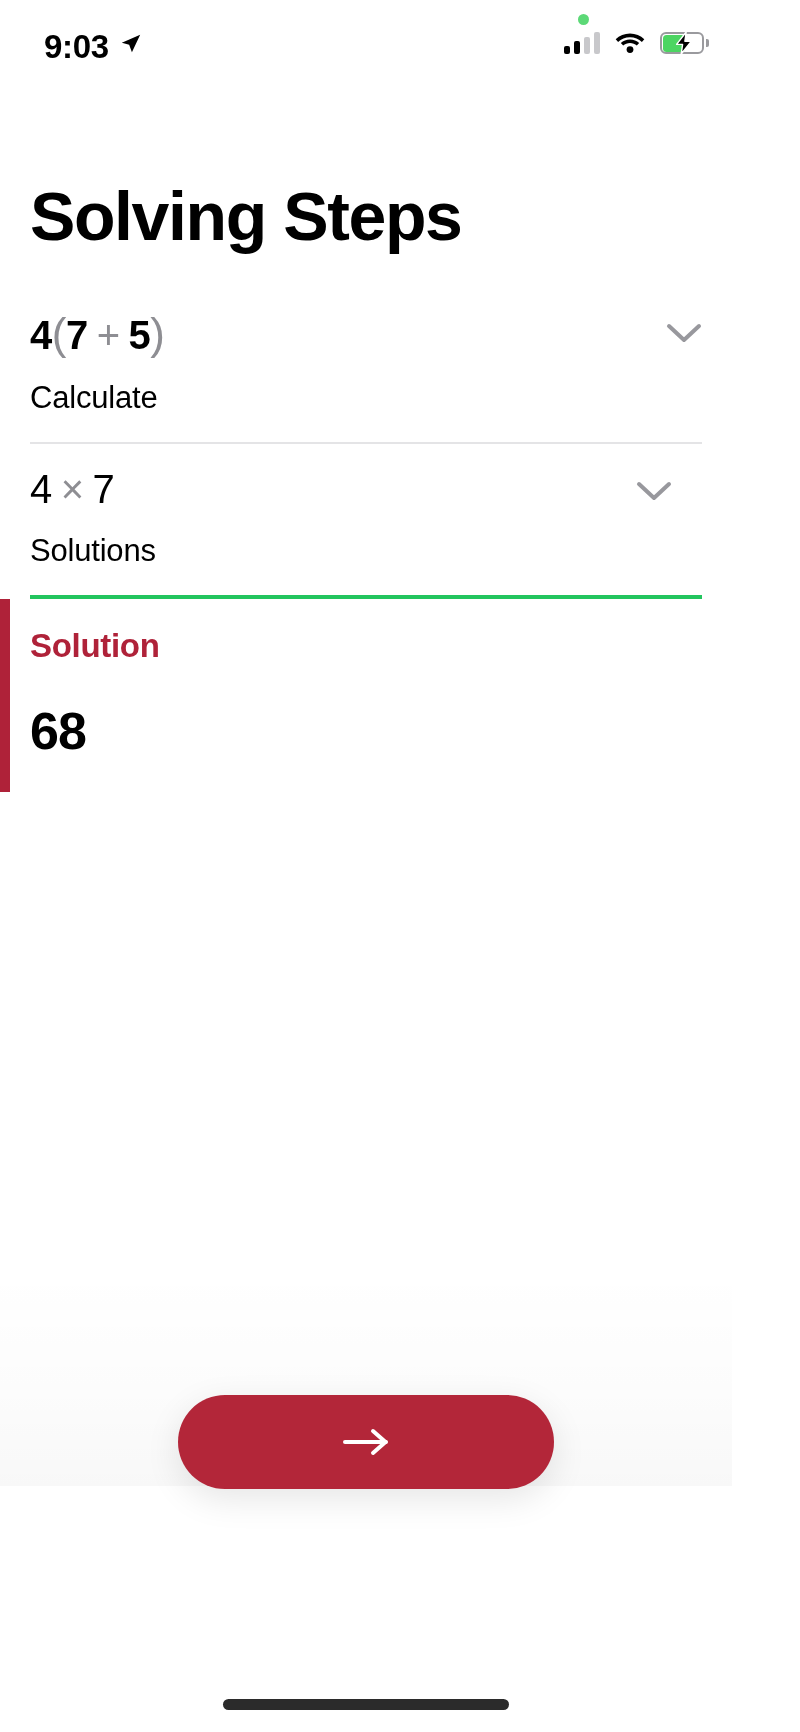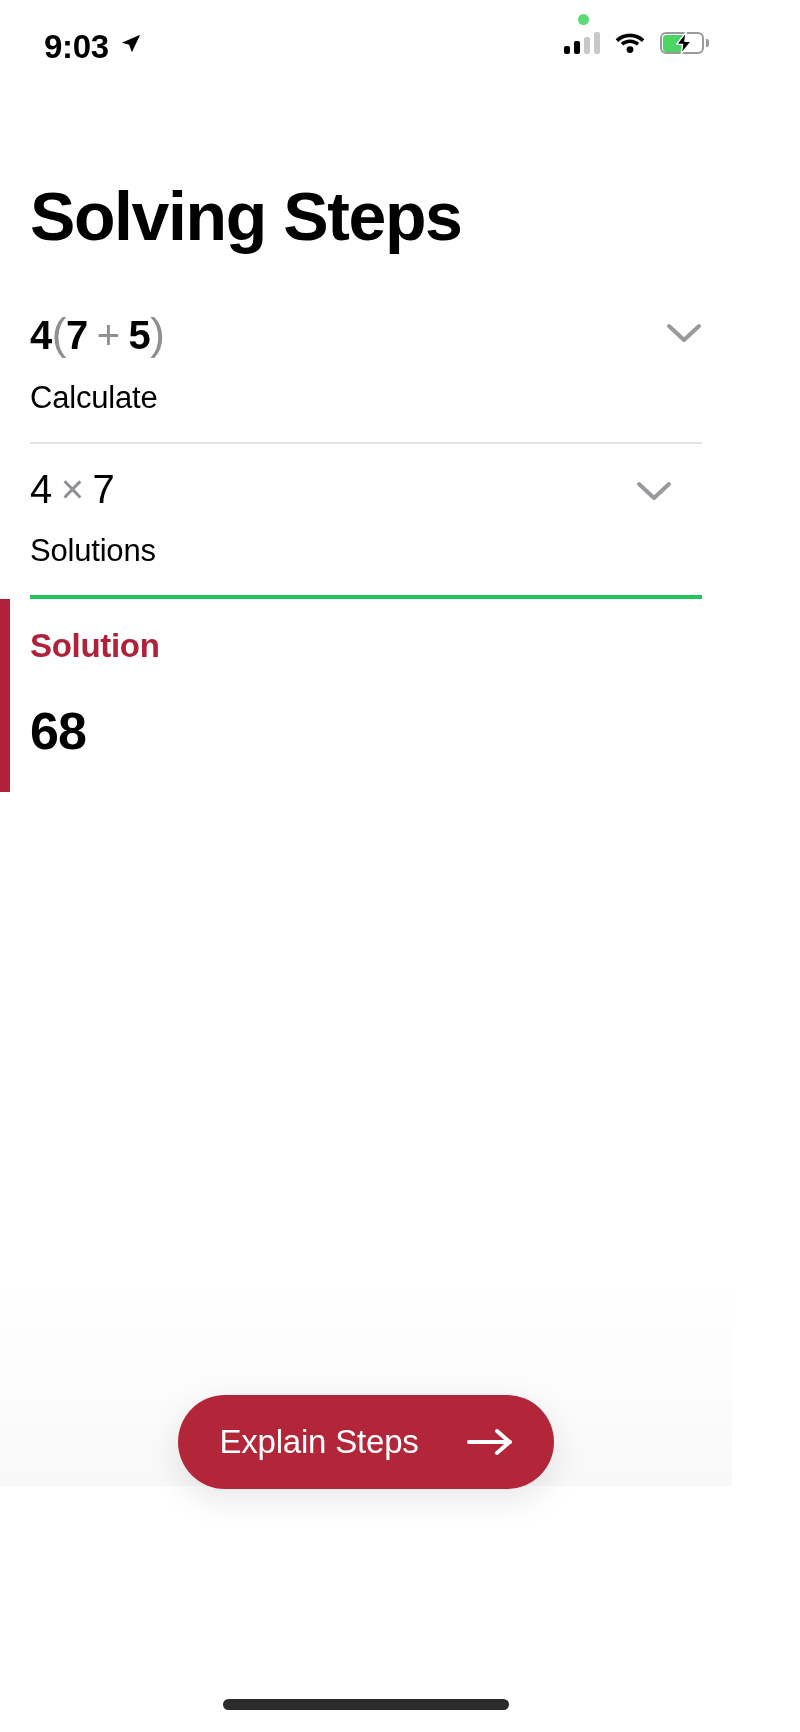--- a/index.html
+++ b/index.html
@@ -221,21 +221,20 @@
     <div class="solution-wrap">
       <div class="solution-bar" style="background: rgb(175, 34, 57);"></div>
       <div class="solution-label" style="color: rgb(175, 34, 57);">Solution</div>
       <div class="solution-value">68</div>
     </div>
   </div>
 
   <div class="cta-shadow"></div>
 
   <button class="cta-btn" style="background: rgb(179, 38, 57);">
-    <span class="cta-label">Explain Steps</span>
     <svg class="cta-arrow" viewBox="0 0 46 28">
       <path d="M2 14 L43 14" fill="none" stroke="#fff" stroke-width="4" stroke-linecap="round"></path>
       <path d="M30 3 L42.5 14 L30 25" fill="none" stroke="#fff" stroke-width="4" stroke-linecap="round" stroke-linejoin="round"></path>
     </svg>
   </button>
 
   <div class="home-indicator"></div>
 
 </div>
 

